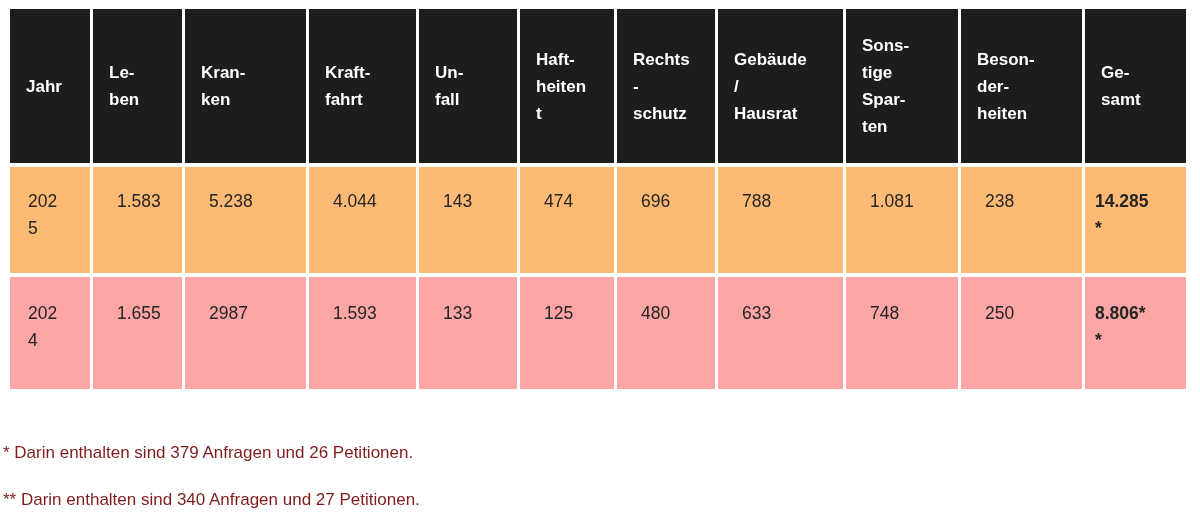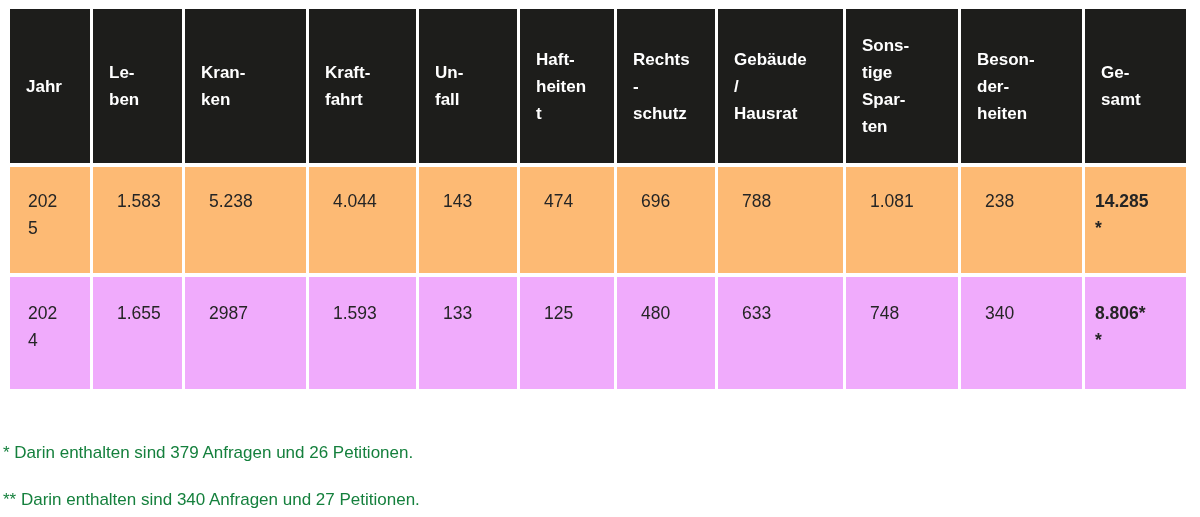--- a/index.html
+++ b/index.html
@@ -34,39 +34,39 @@
   }
   .dcell {
     background: #fdba74;
     font-size: 17.5px;
     line-height: 27px;
     padding-top: 21px;
     padding-left: 24px;
     white-space: pre-line;
   }
   .row-alt .dcell, .dcell.alt {
-    background: #f0abfc;
+    background: #fca5a5;
     padding-top: 23px;
   }
   .dcell.year { padding-left: 18px; }
   .year-wrap {
     display: inline-block;
     max-width: 35px;
     word-break: break-all;
   }
   .dcell.total {
     font-weight: 700;
     padding-left: 10px;
   }
   .footnotes { margin-left: 3px; }
   .footnotes p {
     margin: 0;
     font-size: 17px;
     line-height: 23px;
-    color: #15803d;
+    color: #7f1d1d;
   }
   .fn-1 { margin-top: 52px !important; }
   .fn-2 { margin-top: 24px !important; }
 </style>
 </head>
 <body>
 
 <div class="stats-table">
 
   <div class="hcell">Jahr</div>
@@ -112,21 +112,21 @@
 
   <div class="dcell year alt"><span class="year-wrap">2024</span></div>
   <div class="dcell alt">1.655</div>
   <div class="dcell alt">2987</div>
   <div class="dcell alt">1.593</div>
   <div class="dcell alt">133</div>
   <div class="dcell alt">125</div>
   <div class="dcell alt">480</div>
   <div class="dcell alt">633</div>
   <div class="dcell alt">748</div>
-  <div class="dcell alt">340</div>
+  <div class="dcell alt">250</div>
   <div class="dcell alt total">8.806*
 *</div>
 </div>
 
 <div class="footnotes">
   <p class="fn-1">* Darin enthalten sind 379 Anfragen und 26 Petitionen.</p>
   <p class="fn-2">** Darin enthalten sind 340 Anfragen und 27 Petitionen.</p>
 </div>
 
 </body></html>

